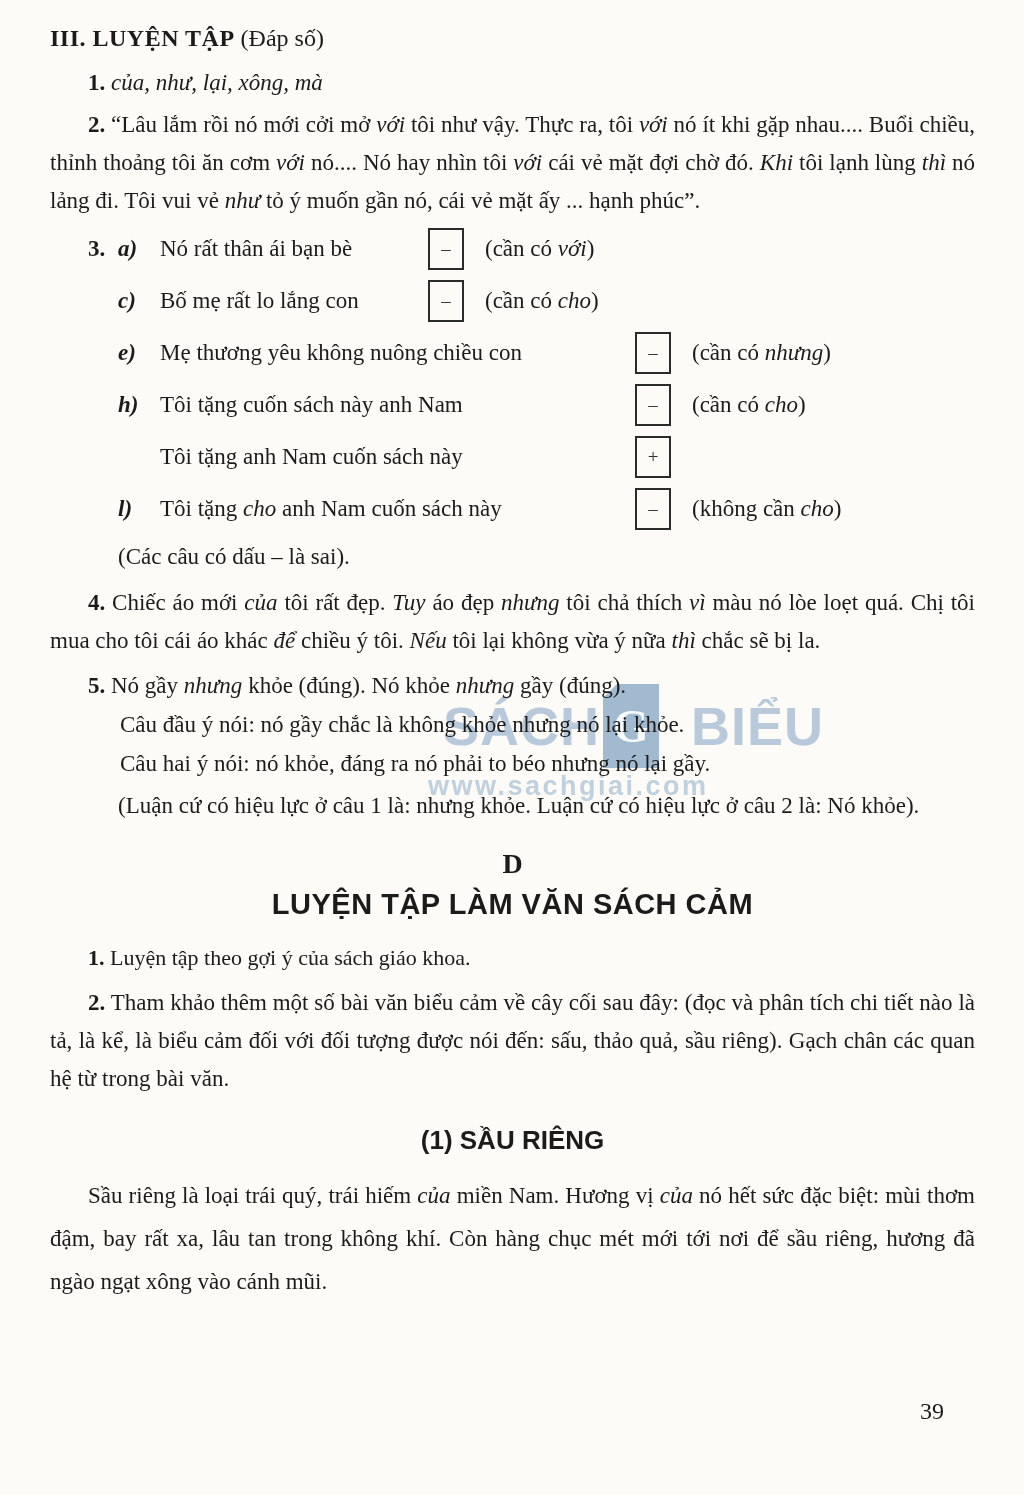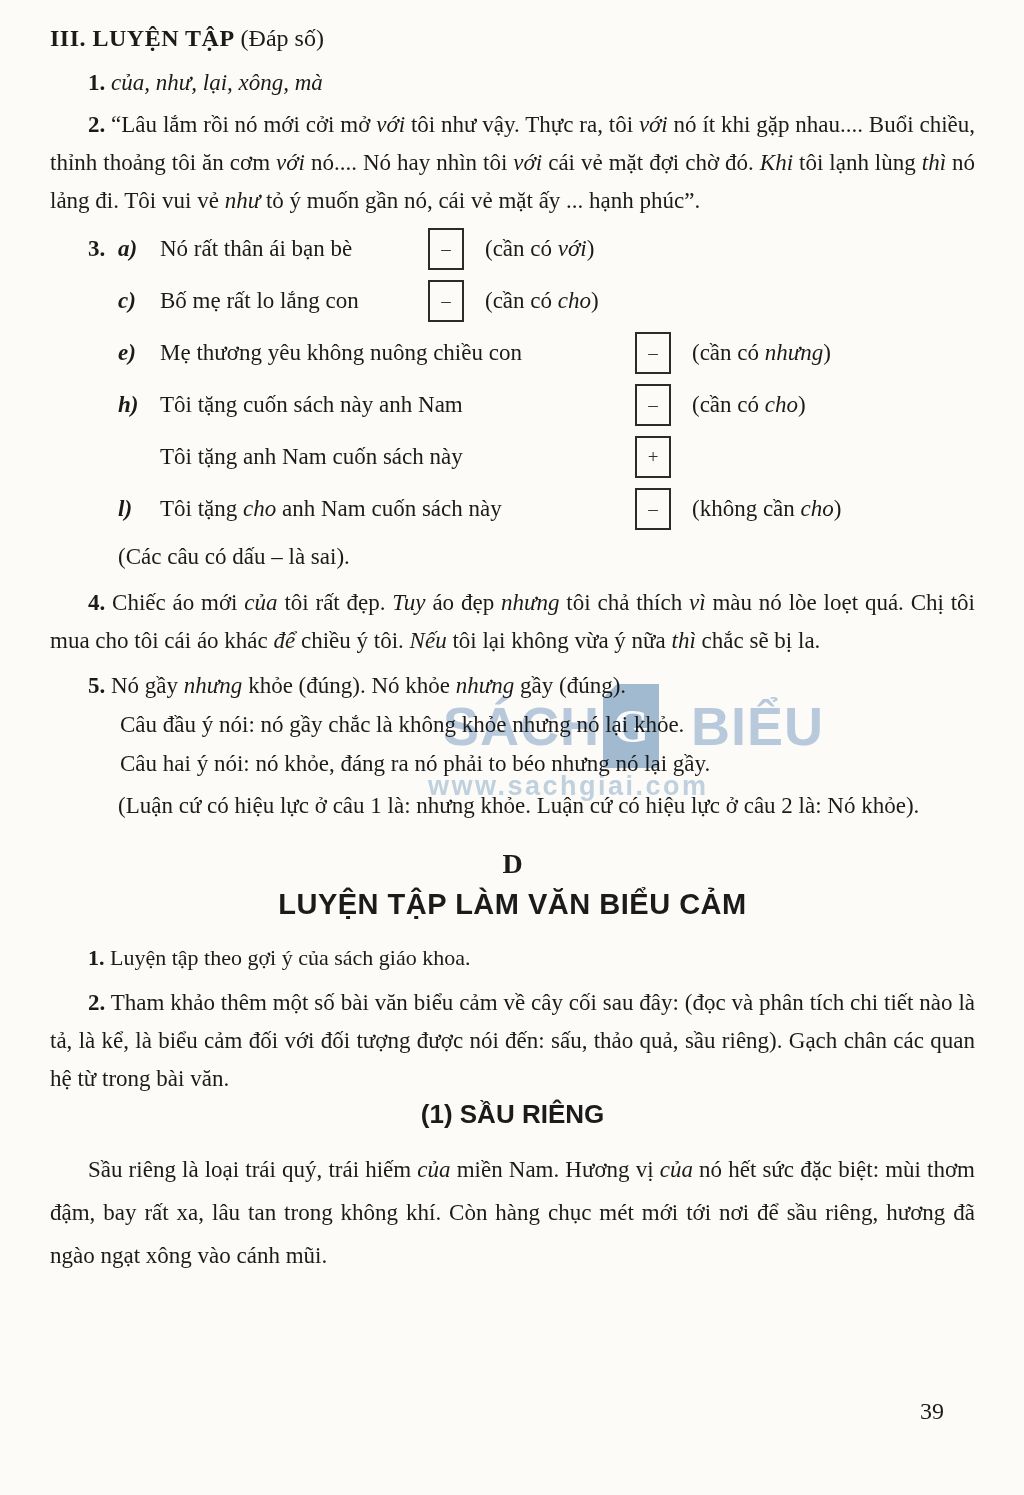--- a/index.html
+++ b/index.html
@@ -27,21 +27,21 @@
   .ex3-note{margin-left:21px;white-space:nowrap;}
   .ex3-footer{margin-top:8px;padding-left:68px;font-size:23px;line-height:34px;}
   .item4{margin-top:10px;}
   .i5-l1{margin-top:8px;font-size:23px;line-height:35px;text-indent:38px;margin-bottom:0;}
   .i5-sub{margin-top:4px;padding-left:70px;font-size:23px;line-height:35px;}
   .i5-conc{margin-top:6px;font-size:23px;line-height:37px;text-align:justify;text-indent:68px;margin-bottom:12px;}
   .d-letter{margin-top:24px;text-align:center;font-size:28px;font-weight:700;line-height:32px;}
   .d-title{margin-top:6px;text-align:center;font-size:29px;font-weight:700;font-family:"Liberation Sans",sans-serif;letter-spacing:.5px;line-height:36px;}
   .d-item1{margin-top:18px;font-size:22px;line-height:36px;text-indent:38px;}
   .d-item2{margin-top:8px;}
-  .essay-title{text-align:center;font-size:26px;font-weight:700;font-family:"Liberation Sans",sans-serif;line-height:32px;}
+  .essay-title{margin-top:26px;text-align:center;font-size:26px;font-weight:700;font-family:"Liberation Sans",sans-serif;line-height:32px;}
   .essay-body{margin-top:18px;line-height:43px;}
   .pagenum{position:absolute;top:1398px;right:80px;font-size:24px;z-index:1;}
   
   .watermark{position:absolute;left:414px;top:684px;z-index:0;font-family:"Liberation Sans",sans-serif;user-select:none;pointer-events:none;}
   .wm-top{display:flex;align-items:center;}
   .wm-word{font-size:54px;font-weight:700;color:rgba(125,160,195,.55);letter-spacing:1px;margin-left:29px;}
   .wm-logo{width:56px;height:84px;margin:0 3px;background:rgba(100,143,180,.6);display:flex;align-items:center;justify-content:center;position:relative;}
   .wm-logo::before{content:"";position:absolute;left:0;top:0;border-style:solid;border-width:14px 14px 0 0;border-color:#fcfbf7 transparent transparent transparent;}
   .wm-logo-letter{font-size:46px;font-weight:700;color:rgba(255,255,255,.92);font-family:"Liberation Serif",serif;}
   .wm-url{margin:3px 0 0 14px;font-size:27px;font-weight:700;letter-spacing:2.5px;color:rgba(130,165,198,.5);}
@@ -138,21 +138,21 @@
     <p class="para item4"><span class="bd">4.</span> Chiếc áo mới <span class="it">của</span> tôi rất đẹp. <span class="it">Tuy</span> áo đẹp <span class="it">nhưng</span> tôi chả thích <span class="it">vì</span> màu nó lòe loẹt quá. Chị tôi mua cho tôi cái áo khác <span class="it">để</span> chiều ý tôi. <span class="it">Nếu</span> tôi lại không vừa ý nữa <span class="it">thì</span> chắc sẽ bị la.</p>
 
     <div>
       <p class="i5-l1"><span class="bd">5.</span> Nó gầy <span class="it">nhưng</span> khỏe (đúng). Nó khỏe <span class="it">nhưng</span> gầy (đúng).</p>
       <div class="i5-sub">Câu đầu ý nói: nó gầy chắc là không khỏe nhưng nó lại khỏe.</div>
       <div class="i5-sub">Câu hai ý nói: nó khỏe, đáng ra nó phải to béo nhưng nó lại gầy.</div>
       <p class="i5-conc">(Luận cứ có hiệu lực ở câu 1 là: nhưng khỏe. Luận cứ có hiệu lực ở câu 2 là: Nó khỏe).</p>
     </div>
 
     <div class="d-letter">D</div>
-    <div class="d-title">LUYỆN TẬP LÀM VĂN BIỂU CẢM</div>
+    <div class="d-title">LUYỆN TẬP LÀM VĂN SÁCH CẢM</div>
 
     <div class="d-item1"><span class="bd">1.</span> Luyện tập theo gợi ý của sách giáo khoa.</div>
     <p class="para d-item2"><span class="bd">2.</span> Tham khảo thêm một số bài văn biểu cảm về cây cối sau đây: (đọc và phân tích chi tiết nào là tả, là kể, là biểu cảm đối với đối tượng được nói đến: sấu, thảo quả, sầu riêng). Gạch chân các quan hệ từ trong bài văn.</p>
 
     <div class="essay-title">(1) SẦU RIÊNG</div>
     <p class="para essay-body">Sầu riêng là loại trái quý, trái hiếm <span class="it">của</span> miền Nam. Hương vị <span class="it">của</span> nó hết sức đặc biệt: mùi thơm đậm, bay rất xa, lâu tan trong không khí. Còn hàng chục mét mới tới nơi để sầu riêng, hương đã ngào ngạt xông vào cánh mũi.</p>
 
   </div>
 
   <div class="pagenum">39</div>

